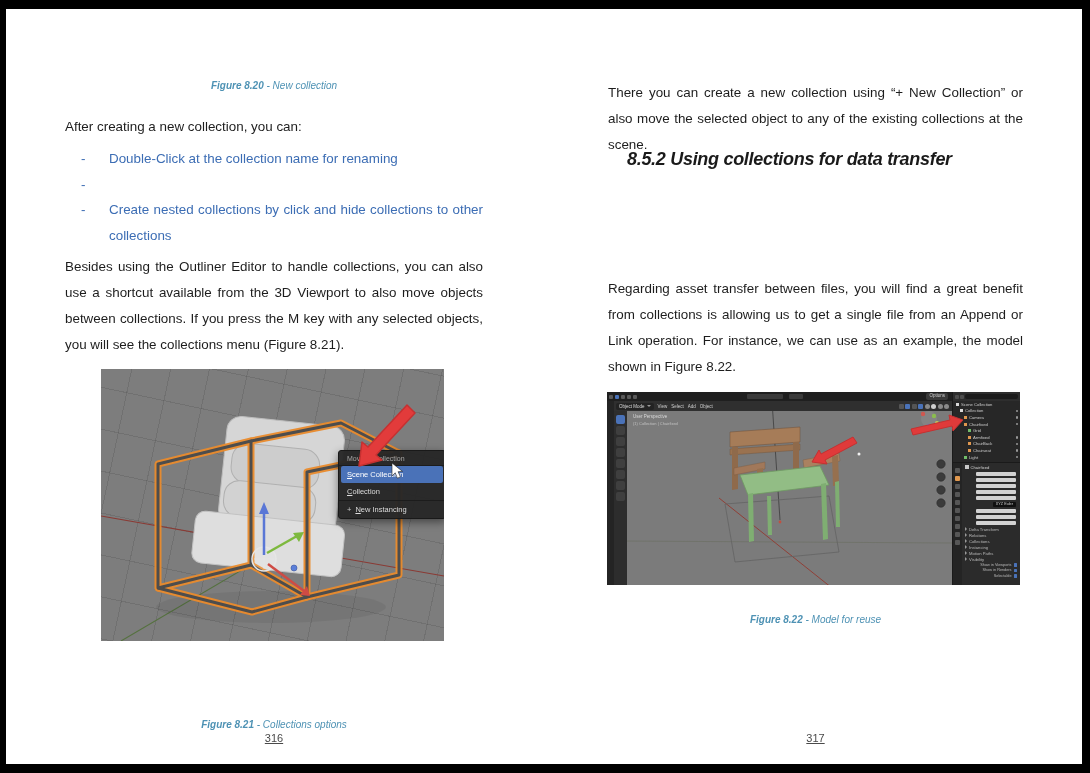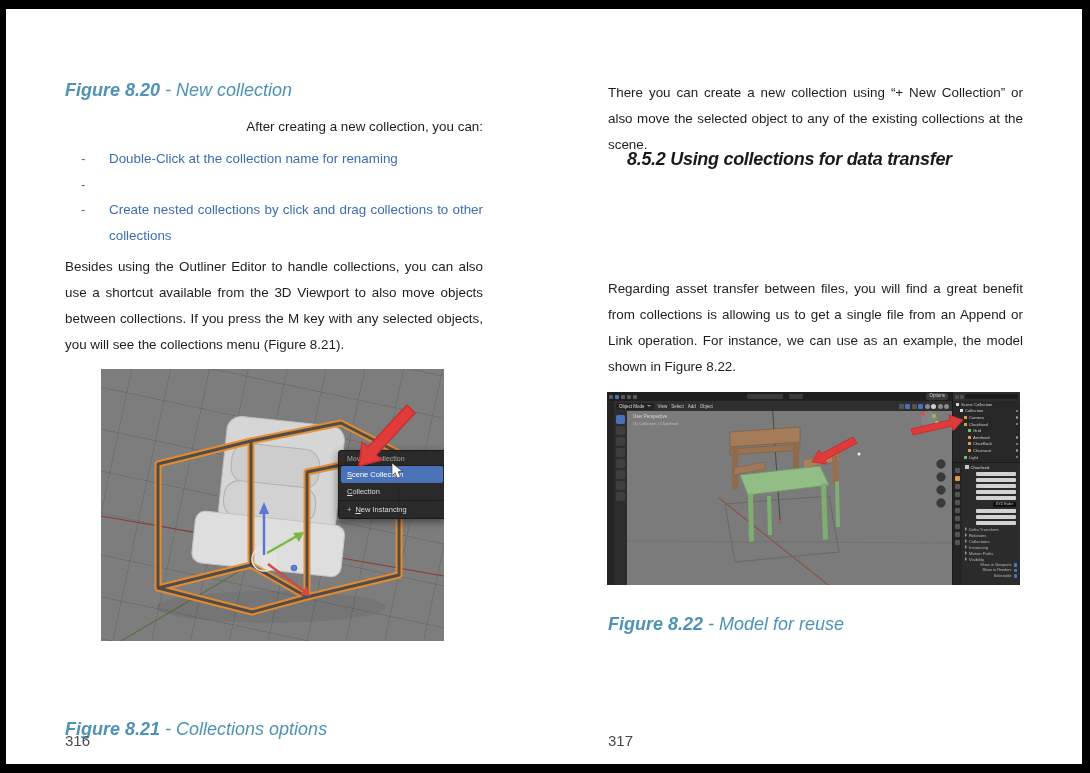--- a/index.html
+++ b/index.html
@@ -3,31 +3,31 @@
 <meta charset="utf-8">
 <style>
   html,body{margin:0;padding:0;}
   body{
     width:1090px;height:773px;position:relative;background:#000;
     font-family:"Liberation Sans", sans-serif;overflow:hidden;
   }
   .page-area{position:absolute;left:6px;top:9px;width:1076px;height:755px;background:#ffffff;}
 
   
-  .caption{position:absolute;font-style:italic;color:#4e92b4;font-size:18px;}
+  .caption{position:absolute;text-align:center;font-style:italic;color:#4e92b4;font-size:10px;}
   .caption .cap-bold{font-weight:bold;}
-  .body-text{color:#1d1d1d;font-size:13.4px;text-align:right;}
+  .body-text{color:#1d1d1d;font-size:13.4px;}
   .para{position:absolute;text-align:justify;line-height:26px;}
   .intro{position:absolute;line-height:20px;}
   .bullets{position:absolute;}
   .bullet{display:flex;color:#3c6db4;line-height:25.5px;font-size:13.4px;text-align:justify;}
   .bullet .dash{flex:0 0 28px;padding-left:16px;}
   .bullet .btxt{flex:1 1 auto;}
   .heading{position:absolute;font-size:18px;font-weight:bold;font-style:italic;color:#1a1a1a;letter-spacing:-0.3px;}
-  .pagenum{position:absolute;font-size:15px;color:#4a4a4a;}
+  .pagenum{position:absolute;text-align:center;font-size:11px;color:#4a4a4a;text-decoration:underline;}
 
   
   .fig821{position:absolute;left:95px;top:360px;width:343px;height:272px;overflow:hidden;background:#7d7d7d;}
   .f21-bg{position:absolute;inset:0;overflow:hidden;}
   .f21-bg::before{content:"";position:absolute;left:-60%;top:-60%;width:220%;height:220%;
     background:
       repeating-linear-gradient(102deg, transparent 0 37px, rgba(0,0,0,0.10) 37px 38px),
       repeating-linear-gradient(12deg, transparent 0 40px, rgba(0,0,0,0.10) 40px 41px);
   }
   .f21-scene{position:absolute;inset:0;z-index:2;}
@@ -118,21 +118,21 @@
   <div class="bullets" style="left:59px;top:137px;width:418px;">
     <div class="bullet">
       <span class="dash">-</span>
       <span class="btxt">Double-Click at the collection name for renaming</span>
     </div>
     <div class="bullet">
       <span class="dash">-</span>
     </div>
     <div class="bullet">
       <span class="dash">-</span>
-      <span class="btxt">Create nested collections by click and drag collections to other collections</span>
+      <span class="btxt">Create nested collections by click and hide collections to other collections</span>
     </div>
   </div>
 
   <div class="para body-text" style="left:59px;top:245px;width:418px;">Besides using the Outliner Editor to handle collections, you can also use a shortcut available from the 3D Viewport to also move objects between collections. If you press the M key with any selected objects, you will see the collections menu (Figure 8.21).</div>
 
   <div class="fig821">
     <div class="f21-bg"></div>
     <svg class="f21-scene" viewBox="0 0 343 272">
       <defs>
         <g id="frm">

